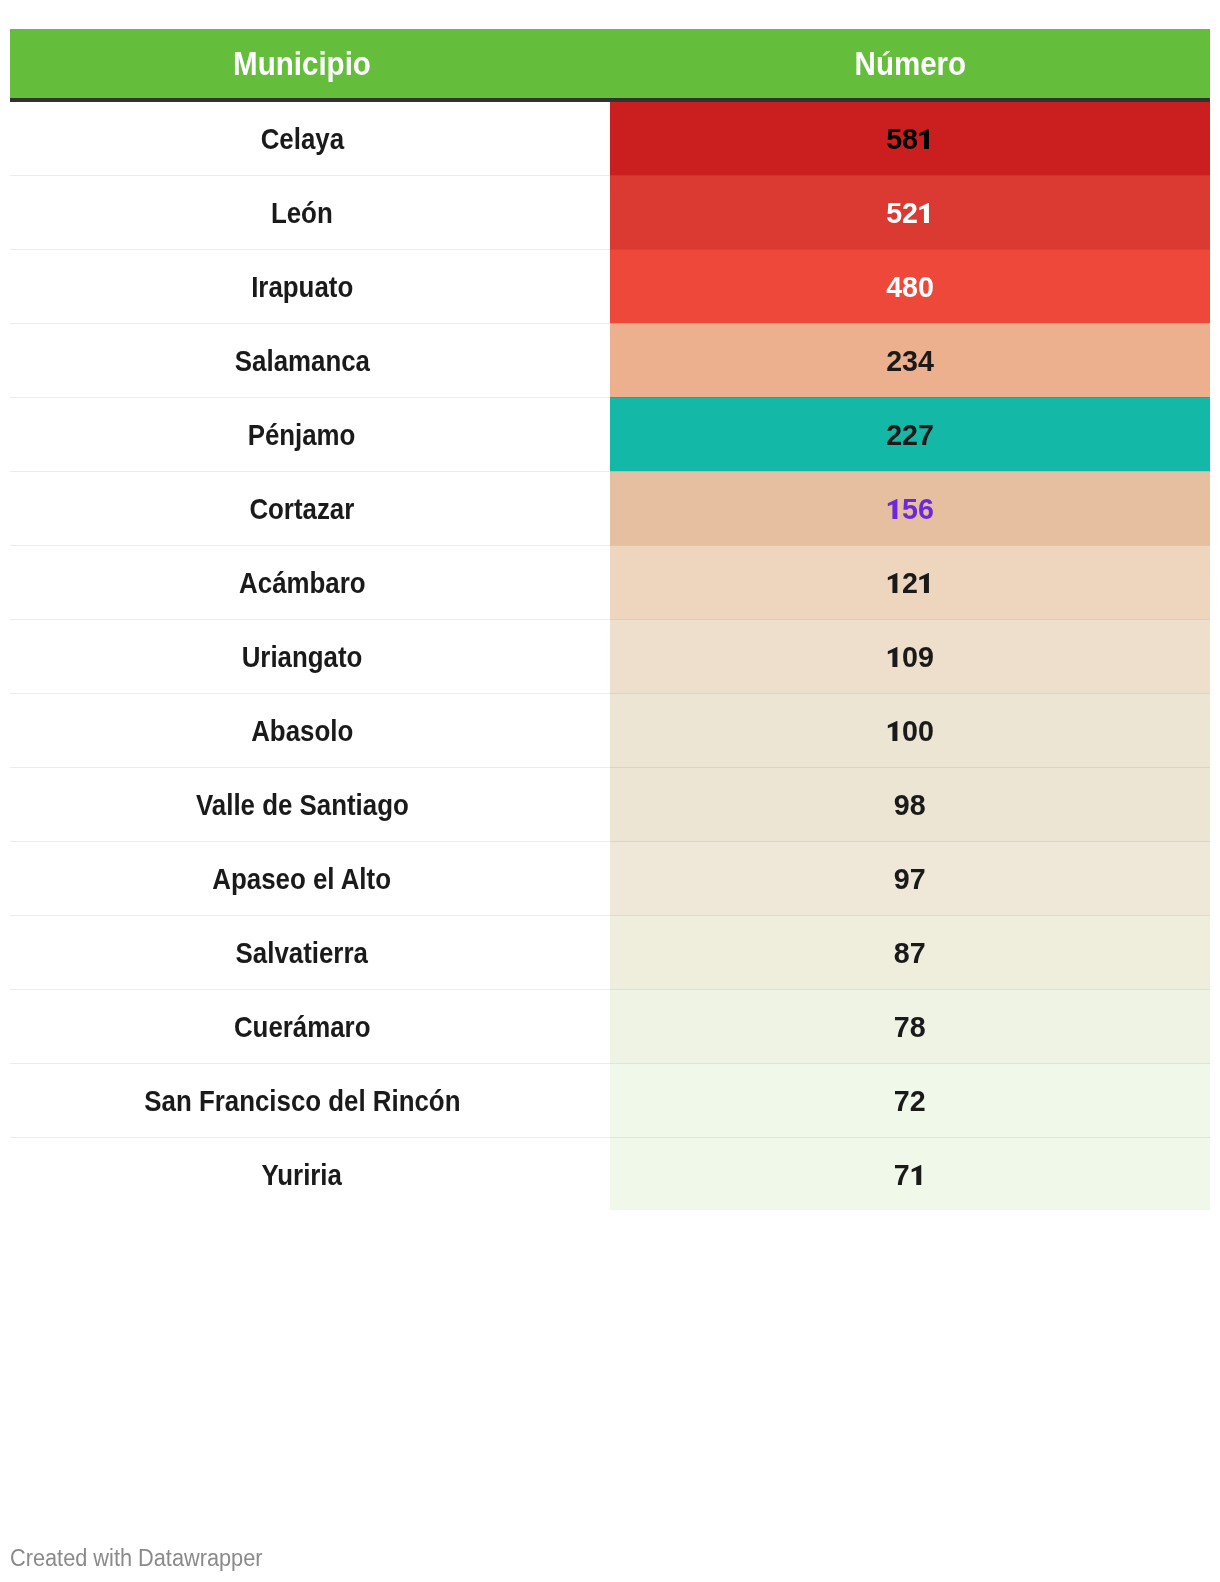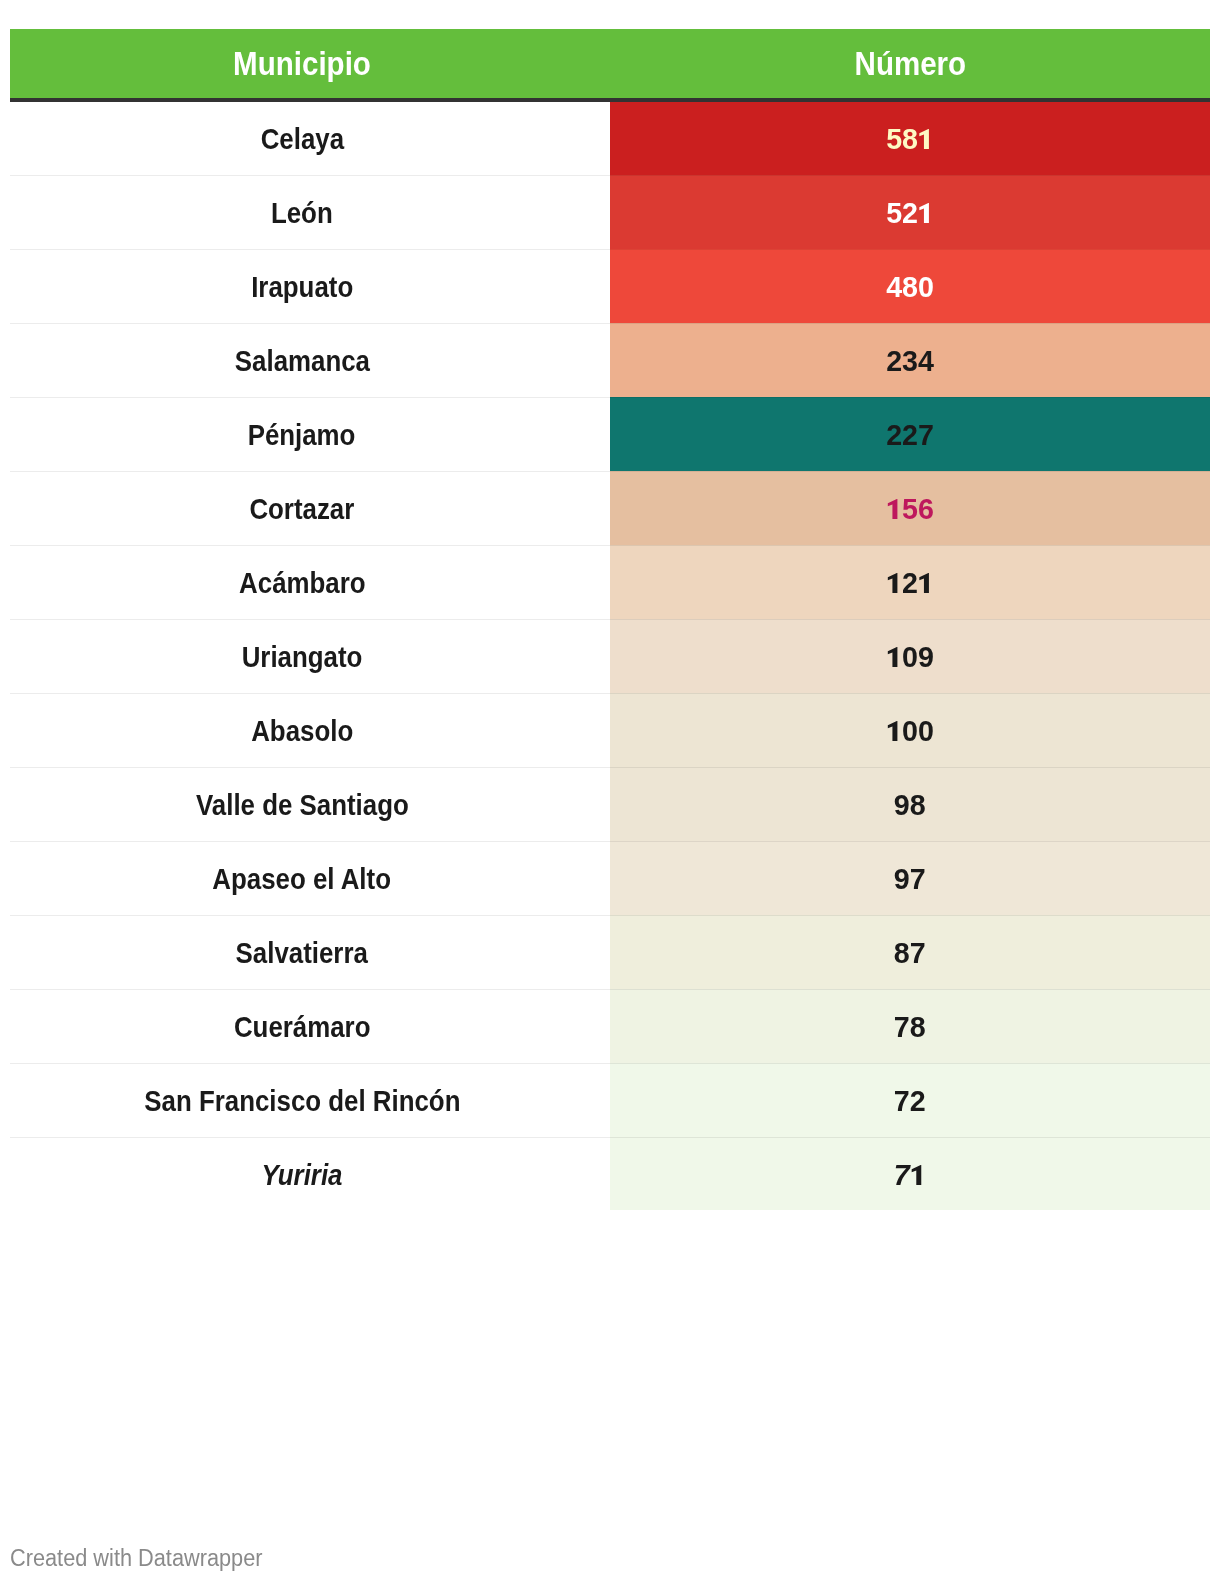--- a/index.html
+++ b/index.html
@@ -53,21 +53,21 @@
     font-weight: bold;
     color: #1a1a1a;
     text-align: center;
     height: 74px;
     padding: 0;
     vertical-align: middle;
     border-bottom: 1px solid rgba(0,0,0,0.075);
     background-clip: padding-box;
   }
   table.dw-table tbody tr:first-child td { height: 75px; padding-bottom: 1px; }
-  table.dw-table tbody tr:last-child td { border-bottom: none; height: 73px; font-style: italic; }
+  table.dw-table tbody tr:last-child td { border-bottom: none; height: 73px; }
   table.dw-table td.col-name,
   table.dw-table th.col-name { width: 600px; padding-right: 16px; box-sizing: border-box; }
   table.dw-table td.col-num,
   table.dw-table th.col-num  { width: 600px; box-sizing: border-box; }
   .sq {
     filter: opacity(99.99%);
     display: inline-block;
     font-size: 30px;
     line-height: 30px;
     font-weight: bold;
@@ -114,45 +114,45 @@
   <table class="dw-table">
     <thead>
       <tr>
         <th class="col-name"><span class="hq">Municipio</span></th>
         <th class="col-num"><span class="hq">Número</span></th>
       </tr>
     </thead>
     <tbody id="tbody">
         <tr>
           <td class="col-name"><span class="sq">Celaya</span></td>
-          <td class="col-num" style="background:#CB1F1F;color:#fef9c3"><span class="nq">58<span class="g1"><svg viewBox="0 0 556 667" preserveAspectRatio="none" aria-hidden="true">
+          <td class="col-num" style="background:#CB1F1F;color:#000000"><span class="nq">58<span class="g1"><svg viewBox="0 0 556 667" preserveAspectRatio="none" aria-hidden="true">
                   <path fill="currentColor" d="M394 0 L394 667 L220 667 L220 182 L59 238 L59 140 L372 0 Z"></path>
                 </svg></span></span></td>
         </tr>
         <tr>
           <td class="col-name"><span class="sq">León</span></td>
           <td class="col-num" style="background:#DB3A32;color:#ffffff"><span class="nq">52<span class="g1"><svg viewBox="0 0 556 667" preserveAspectRatio="none" aria-hidden="true">
                   <path fill="currentColor" d="M394 0 L394 667 L220 667 L220 182 L59 238 L59 140 L372 0 Z"></path>
                 </svg></span></span></td>
         </tr>
         <tr>
           <td class="col-name"><span class="sq">Irapuato</span></td>
           <td class="col-num" style="background:#EE483A;color:#ffffff"><span class="nq">480</span></td>
         </tr>
         <tr>
           <td class="col-name"><span class="sq">Salamanca</span></td>
           <td class="col-num" style="background:#EDB08E;color:#1a1a1a"><span class="nq">234</span></td>
         </tr>
         <tr>
           <td class="col-name"><span class="sq">Pénjamo</span></td>
-          <td class="col-num" style="background:#0f766e;color:#1a1a1a"><span class="nq">227</span></td>
+          <td class="col-num" style="background:#14b8a6;color:#1a1a1a"><span class="nq">227</span></td>
         </tr>
         <tr>
           <td class="col-name"><span class="sq">Cortazar</span></td>
-          <td class="col-num" style="background:#E5BFA0;color:#be185d"><span class="nq"><span class="g1"><svg viewBox="0 0 556 667" preserveAspectRatio="none" aria-hidden="true">
+          <td class="col-num" style="background:#E5BFA0;color:#6d28d9"><span class="nq"><span class="g1"><svg viewBox="0 0 556 667" preserveAspectRatio="none" aria-hidden="true">
                   <path fill="currentColor" d="M394 0 L394 667 L220 667 L220 182 L59 238 L59 140 L372 0 Z"></path>
                 </svg></span>56</span></td>
         </tr>
         <tr>
           <td class="col-name"><span class="sq">Acámbaro</span></td>
           <td class="col-num" style="background:#EED6BE;color:#1a1a1a"><span class="nq"><span class="g1"><svg viewBox="0 0 556 667" preserveAspectRatio="none" aria-hidden="true">
                   <path fill="currentColor" d="M394 0 L394 667 L220 667 L220 182 L59 238 L59 140 L372 0 Z"></path>
                 </svg></span>2<span class="g1"><svg viewBox="0 0 556 667" preserveAspectRatio="none" aria-hidden="true">
                   <path fill="currentColor" d="M394 0 L394 667 L220 667 L220 182 L59 238 L59 140 L372 0 Z"></path>
                 </svg></span></span></td>

